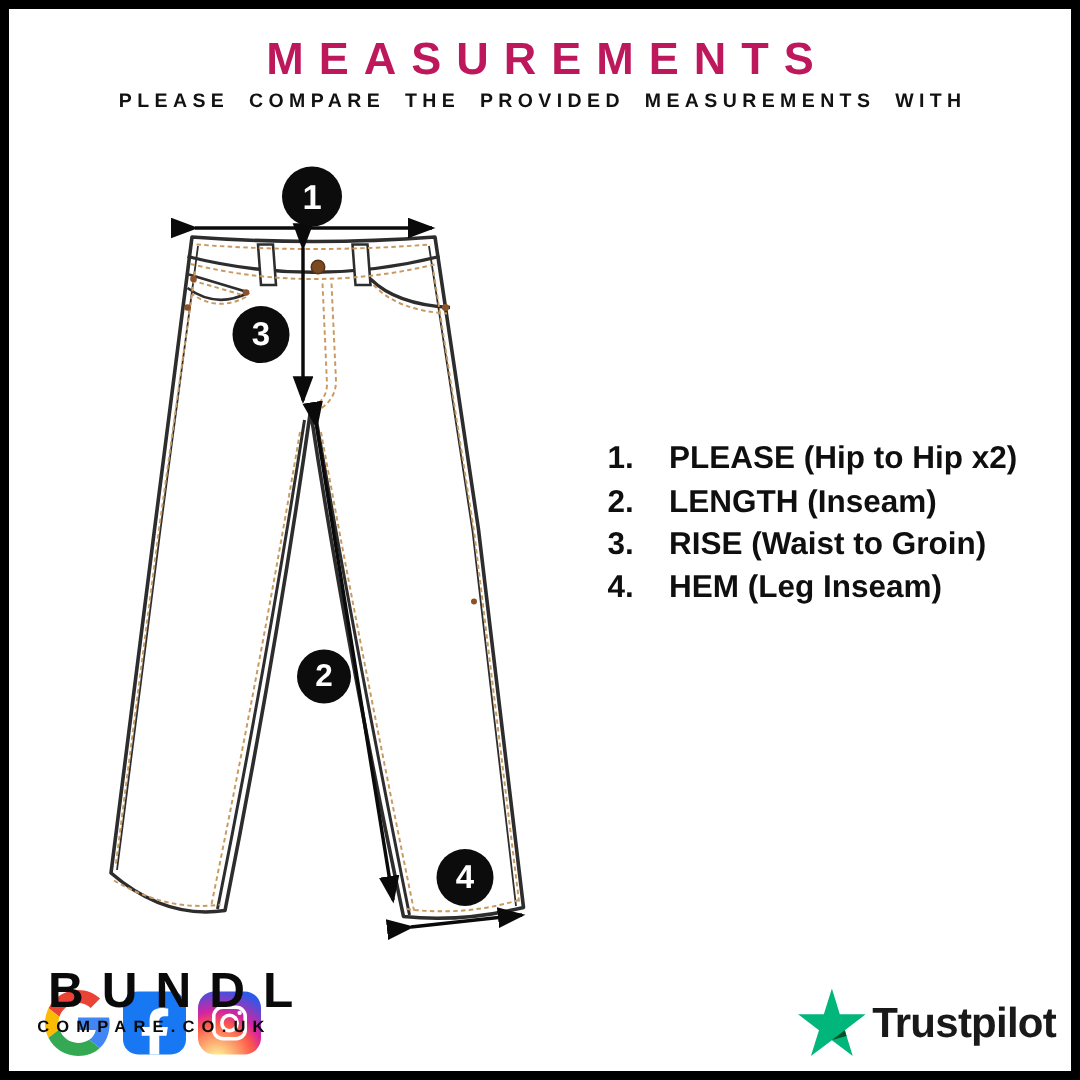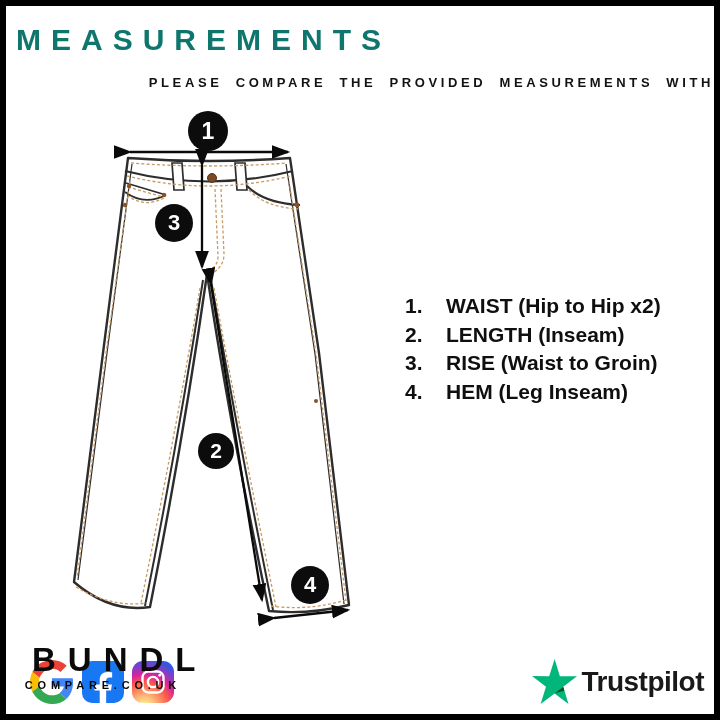--- a/index.html
+++ b/index.html
@@ -3,30 +3,30 @@
 <meta charset="utf-8">
 <style>
   html,body{margin:0;padding:0;background:#fff;}
   .frame{
     position:relative;width:720px;height:720px;box-sizing:border-box;
     border:6px solid #000;background:#fff;overflow:hidden;
     font-family:"Liberation Sans", sans-serif;color:#0d0d0d;
   }
   
   .title{
-    position:absolute;top:17px;left:0;right:0;text-align:left;
+    position:absolute;top:17px;left:0;right:0;text-align:center;
     font-size:30px;font-weight:bold;letter-spacing:10px;text-indent:10px;
-    color:#0f766e;margin:0;
+    color:#be185d;margin:0;
   }
   .subtitle{
     position:absolute;left:0;right:0;text-align:center;margin:0;
     font-size:13px;font-weight:bold;letter-spacing:3.6px;text-indent:3.6px;
     word-spacing:6px;color:#121212;
   }
-  .subtitle.l1{top:69px;text-align:right;}
+  .subtitle.l1{top:53px;}
   .subtitle.l2{top:74px;}
   
   .jeans-svg{position:absolute;left:0;top:0;width:720px;height:720px;pointer-events:none;}
   .marker{
     position:absolute;background:#0c0c0c;color:#fff;border-radius:50%;
     display:flex;align-items:center;justify-content:center;font-weight:bold;
   }
   .m1{left:182px;top:105px;width:40px;height:40px;font-size:23px;}
   .m2{left:192px;top:427px;width:36px;height:36px;font-size:21px;}
   .m3{left:149px;top:198px;width:38px;height:38px;font-size:22px;}
@@ -138,21 +138,21 @@
   <div class="marker m2">
       <span>2</span>
     </div>
   <div class="marker m4">
       <span>4</span>
     </div>
 
   <div class="legend">
     <div class="legend-row">
       <span class="legend-num">1.</span>
-      <span class="legend-label">WAIST (Hip to Hip x2)</span>
+      <span class="legend-label">PLEASE (Hip to Hip x2)</span>
     </div>
     <div class="legend-row">
       <span class="legend-num">2.</span>
       <span class="legend-label">LENGTH (Inseam)</span>
     </div>
     <div class="legend-row">
       <span class="legend-num">3.</span>
       <span class="legend-label">RISE (Waist to Groin)</span>
     </div>
     <div class="legend-row">

